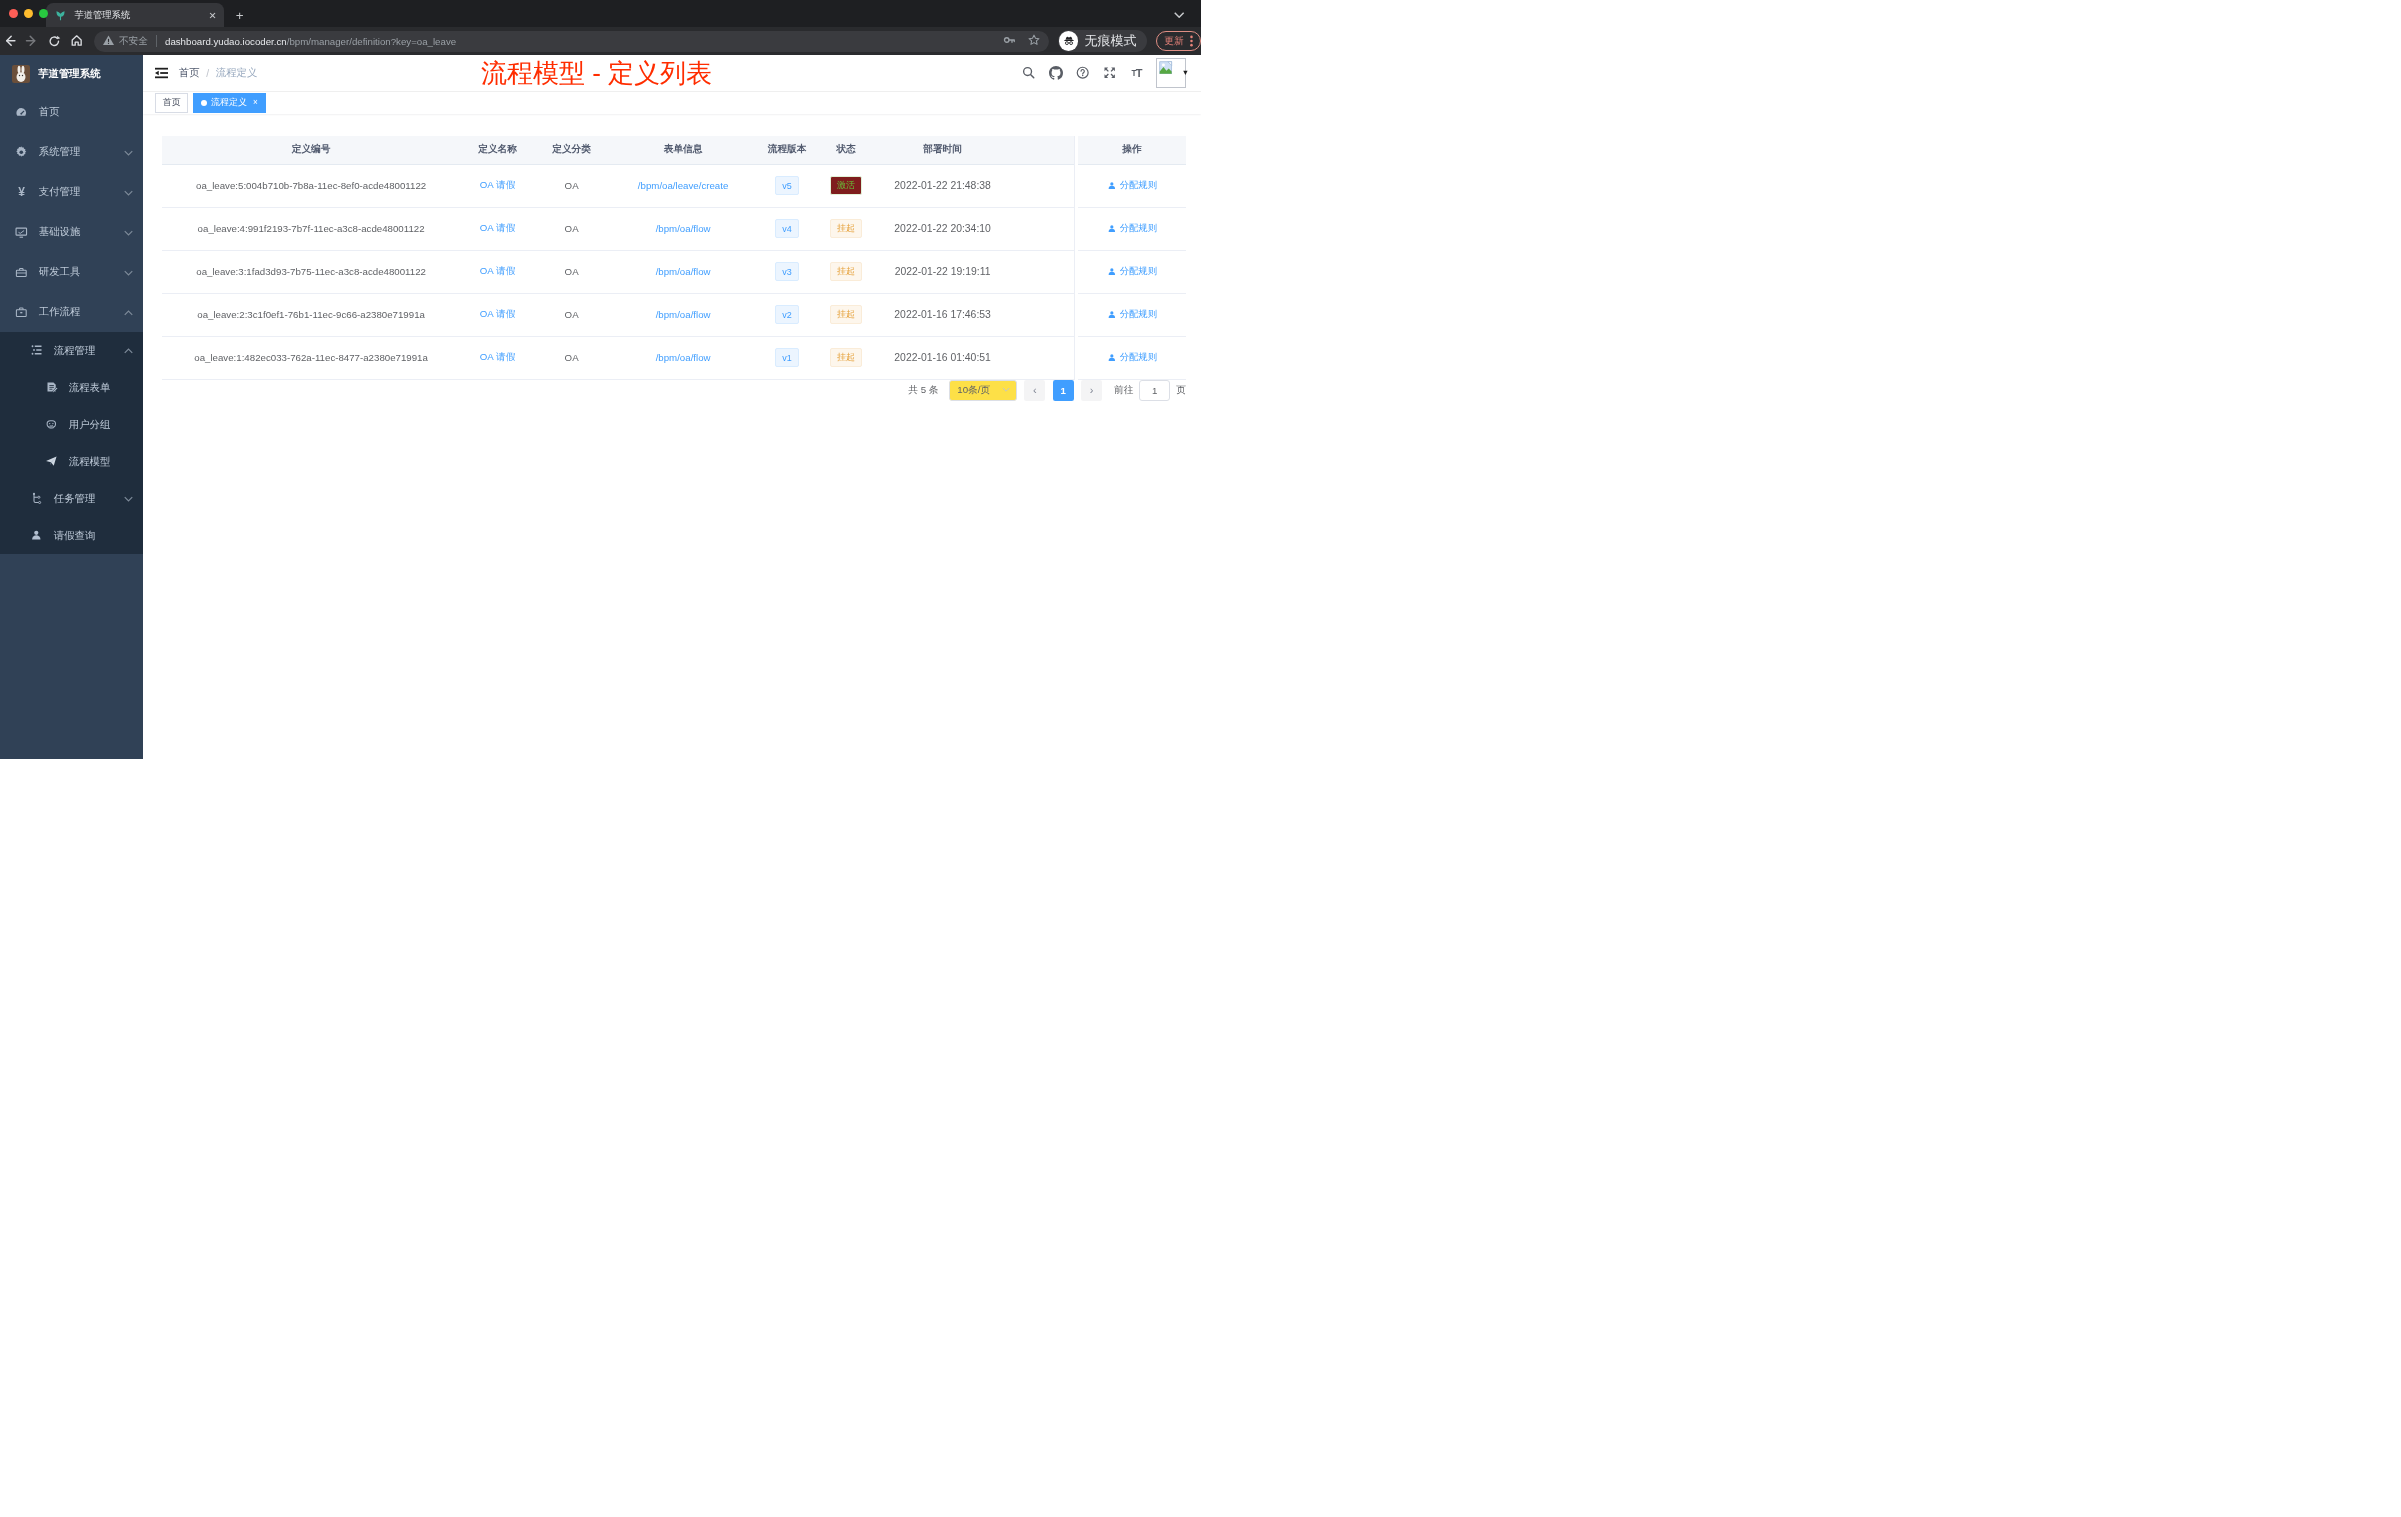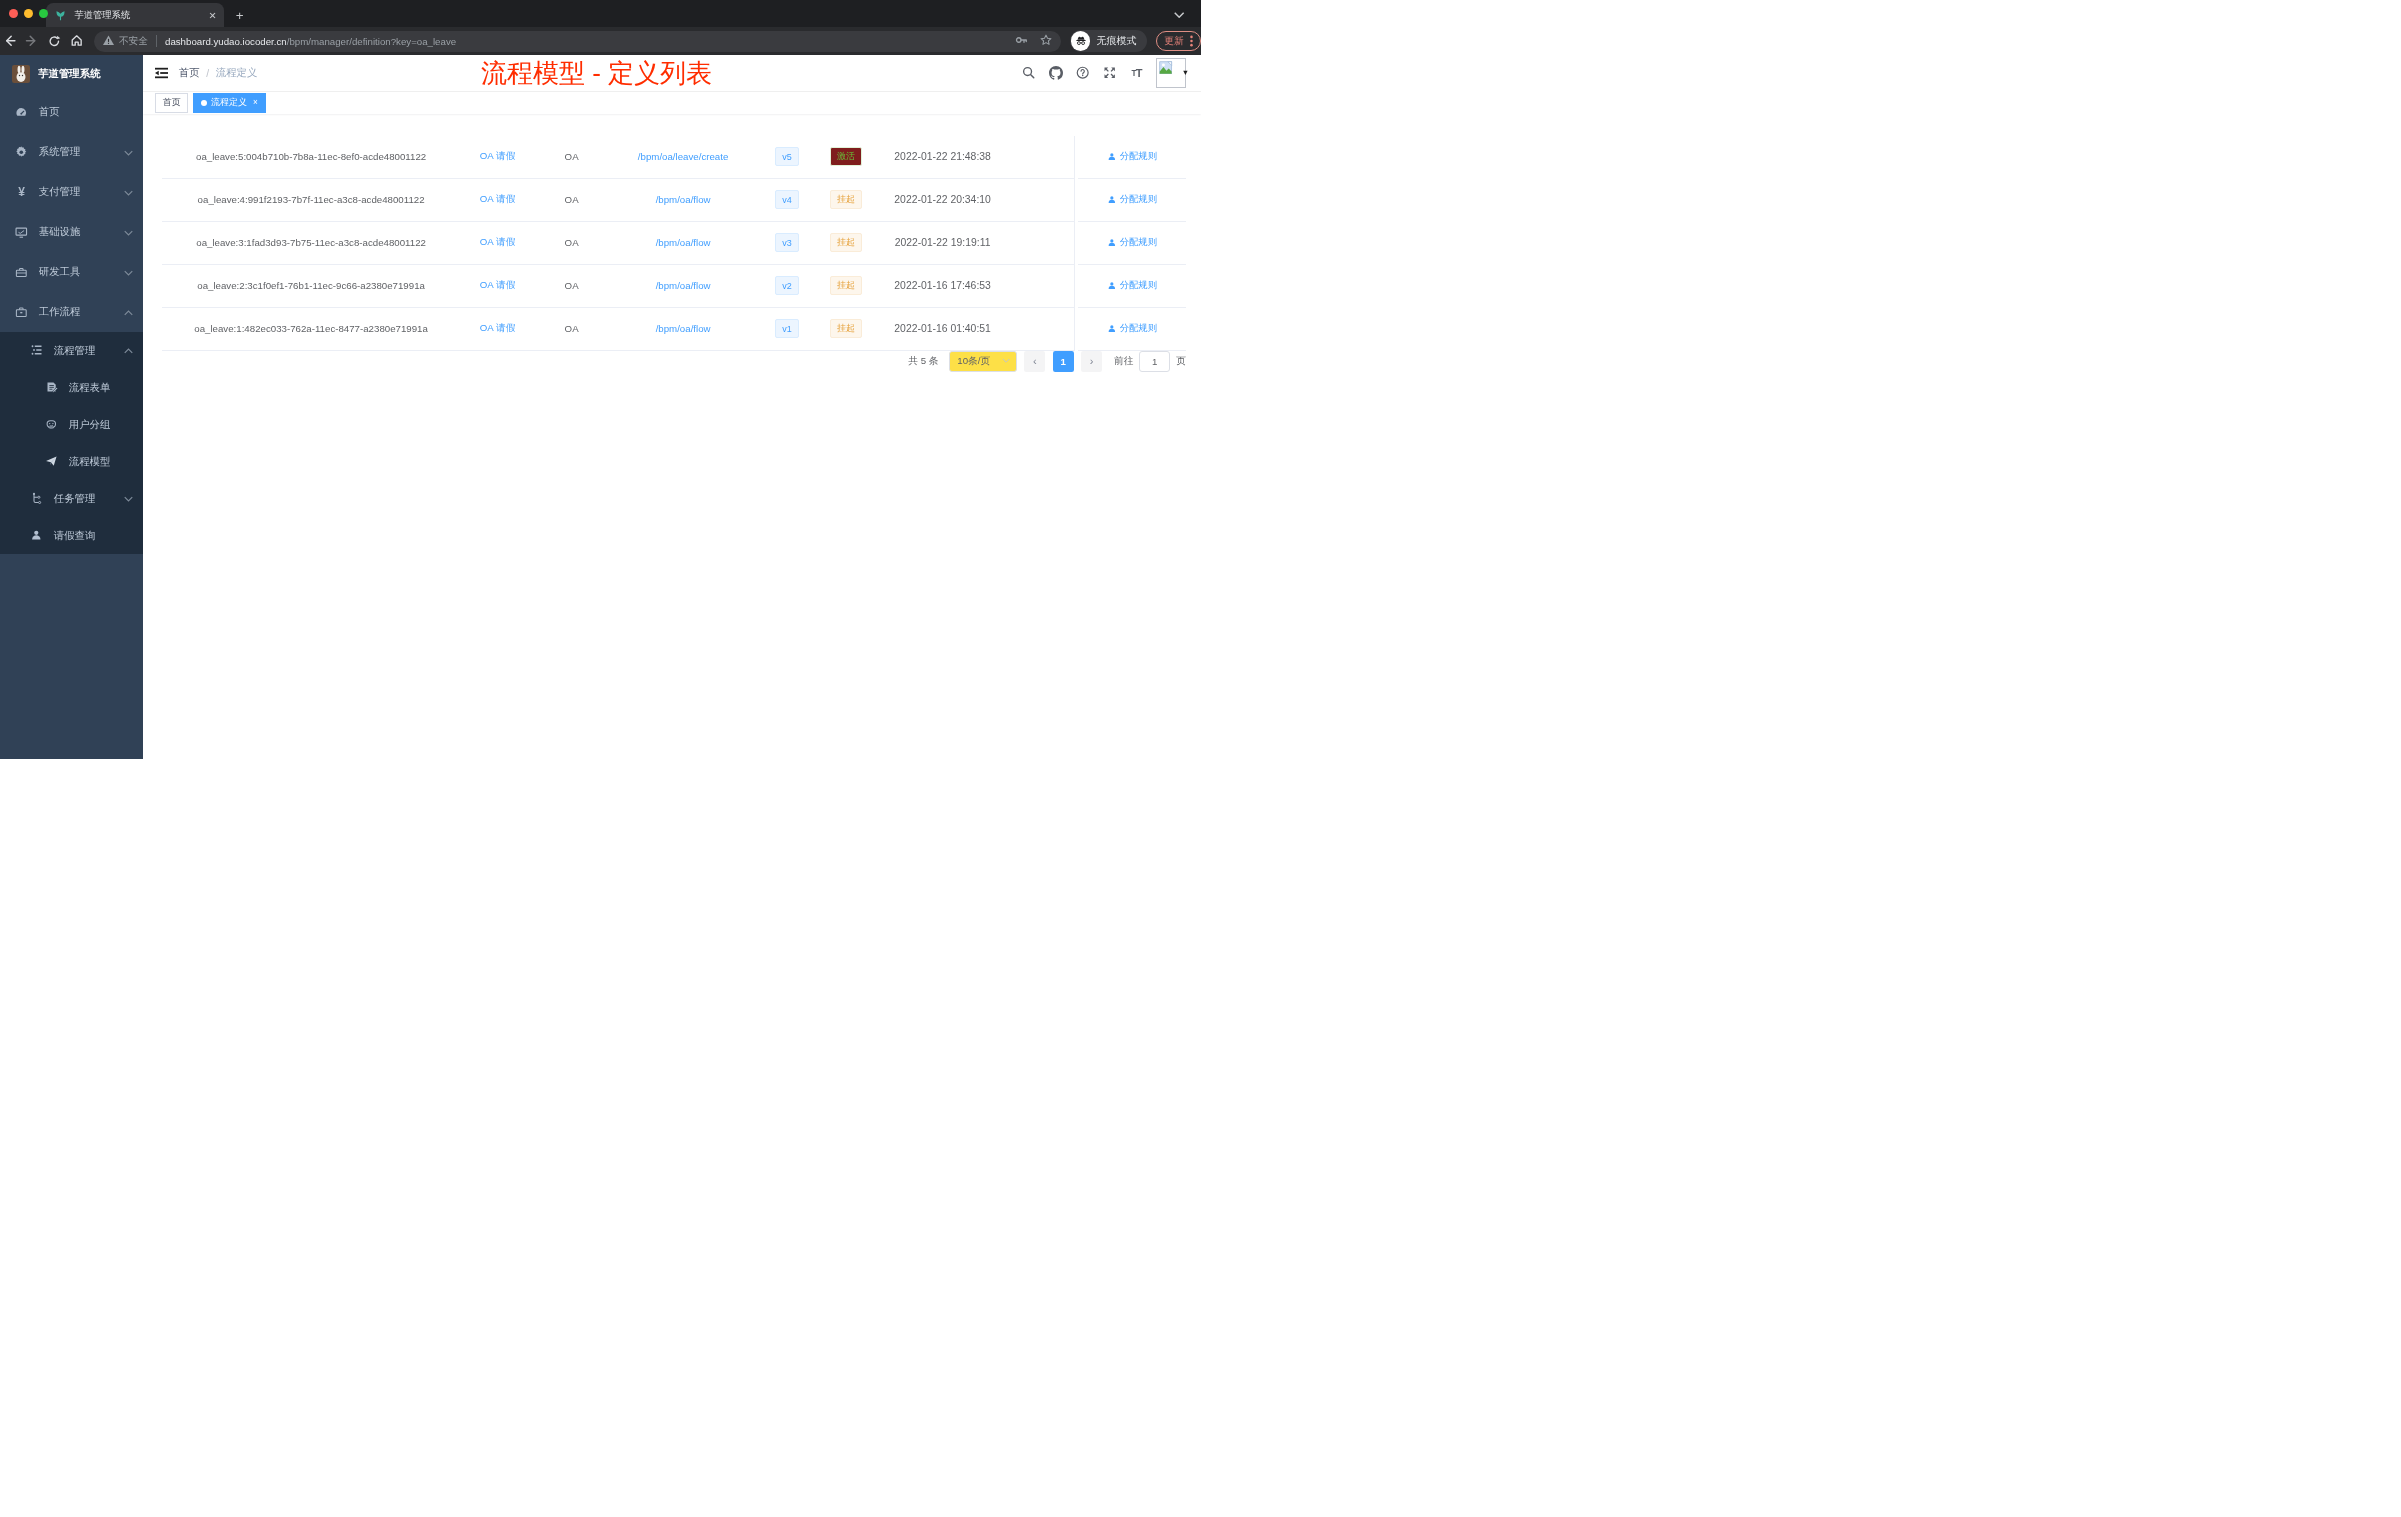--- a/index.html
+++ b/index.html
@@ -17,21 +17,21 @@
   .newtab { width:19.3px; height:19.3px; margin:0 0 2.2px 6px; color:#c8cacd; font-size:13.4px; display:flex; align-items:center; justify-content:center; }
   .tabsearch { position:absolute; right:16.3px; top:7.4px; color:#c8cacd; }
   .toolbar { height:28px; background:#2a2b2e; display:flex; align-items:center; padding:0 0; gap:3px; flex:none; }
   .navbtn { width:19.3px; height:19.3px; display:flex; align-items:center; justify-content:center; color:#dadce0; }
   .navbtn.dis { color:#76787c; }
   .omnibox { flex:1; height:21px; margin-left:4.5px; background:#3a3b3f; border-radius:10.4px; display:flex; align-items:center; padding:0 9px; font-size:9.7px; color:#bdc1c6; gap:5.2px; }
   .omnibox .sep { width:0.7px; height:12px; background:#5f6368; margin:0 3px; }
   .omnibox .host { color:#e8eaed; }
   .omnibox .path { color:#9aa0a6; }
   .omnibox .grow { flex:1; }
-  .incog { display:flex; align-items:center; gap:6px; background:#3a3b3f; border-radius:11px; height:22px; padding:1.5px 10.4px 1.5px 1.5px; margin:0 6px; color:#e8eaed; font-size:10px; }
+  .incog { display:flex; align-items:center; gap:6px; background:#3a3b3f; border-radius:11px; height:22px; padding:1.5px 10.4px 1.5px 1.5px; margin:0 6px; color:#e8eaed; font-size:13px; }
   .incog .cir { width:19.3px; height:19.3px; background:#fff; border-radius:50%; display:flex; align-items:center; justify-content:center; }
   .updbtn { display:flex; align-items:center; gap:6px; border:0.7px solid #e08e84; color:#e8837a; border-radius:10.4px; height:20px; padding:0 7.4px; font-size:9.7px; }
 
   
   .app { flex:1; display:flex; min-height:0; }
   .sidebar { width:143px; background:#304156; flex:none; color:#bfcbd9; overflow:hidden; }
   .logo-row { height:37px; display:flex; align-items:center; padding-left:12px; gap:8.2px; }
   .logo-img { width:18px; height:18px; border-radius:2.2px; flex:none; }
   .logo-title { color:#fff; font-size:10.4px; font-weight:bold; }
   .menu-item { height:40px; display:flex; align-items:center; padding:0 10.4px 0 15px; font-size:10.4px; gap:10.4px; cursor:pointer; }
@@ -433,20 +433,32 @@
         </span>
         <span class="tag-item active">
           <span class="tag-dot"></span>
           <span>流程定义</span>
           <span class="tag-x">×</span>
         </span>
       </div>
 
       <div class="content">
         <div class="tbl">
+          <div class="tr thead">
+            <div class="td c1">定义编号</div>
+            <div class="td c2">定义名称</div>
+            <div class="td c3">定义分类</div>
+            <div class="td c4">表单信息</div>
+            <div class="td c5">流程版本</div>
+            <div class="td c6">状态</div>
+            <div class="td c7">部署时间</div>
+            <div class="td cf"></div>
+            <div class="gapcol"></div>
+            <div class="td ca">操作</div>
+          </div>
 
           <div class="tbody">
 
             <div class="tr">
               <div class="td c1">oa_leave:5:004b710b-7b8a-11ec-8ef0-acde48001122</div>
               <div class="td c2">
                   <span class="link">OA 请假</span>
                 </div>
               <div class="td c3">OA</div>
               <div class="td c4">

